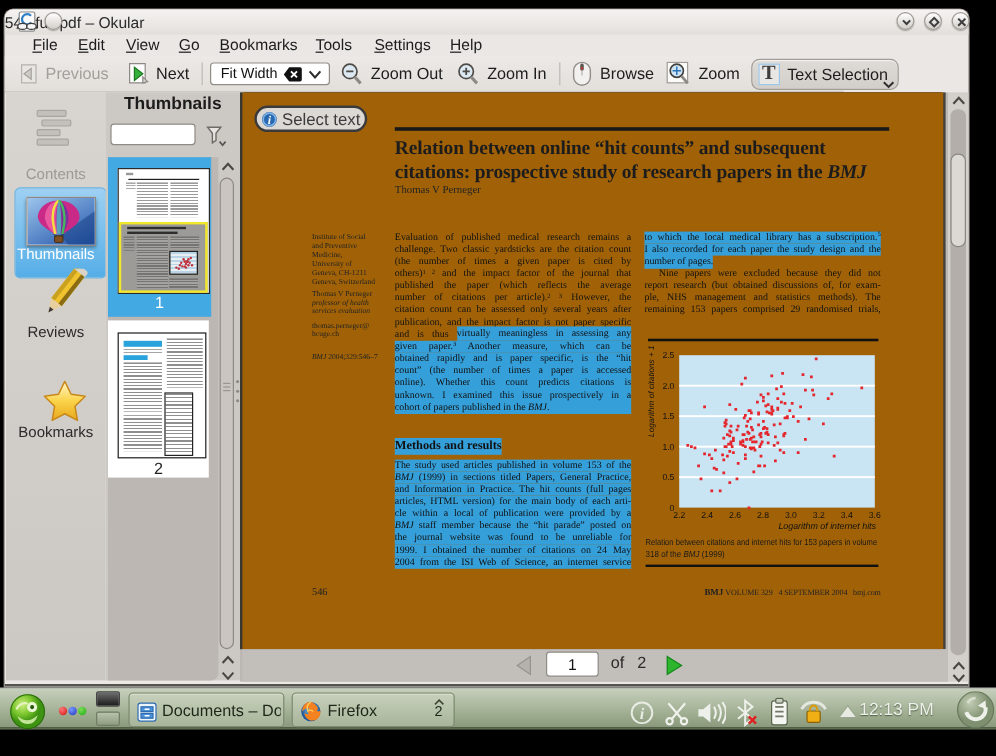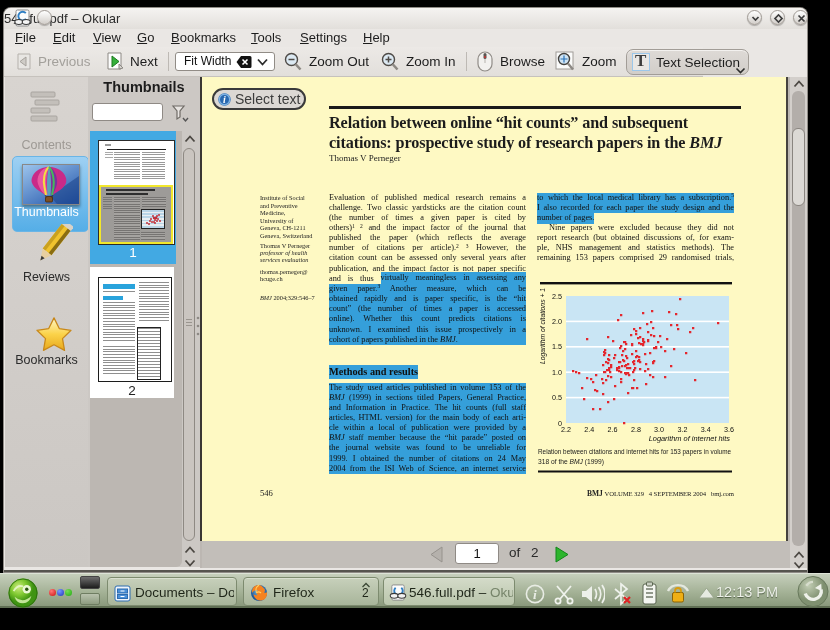--- a/index.html
+++ b/index.html
@@ -1,41 +1,41 @@
 <!DOCTYPE html>
 <html><head><meta charset="utf-8"><style>
 *{margin:0;padding:0;box-sizing:border-box}
 html,body{width:830px;height:630px;background:#000;overflow:hidden;font-family:"Liberation Sans",sans-serif}
 .abs{position:absolute}
 #win{position:absolute;left:4px;top:8px;width:803px;height:564px;background:#eae7e4;border-radius:7px 7px 0 0;box-shadow:0 0 0 1px #8f8b86}
 #titlebar{position:absolute;left:4px;top:8px;width:803px;height:21px;border-radius:7px 7px 0 0;background:linear-gradient(#f5f3f1,#e2dfdb)}
 #title{position:absolute;left:0;top:3px;width:100%;text-align:left;font-size:13px;color:#2b2b2b}
 .wbtn{position:absolute;top:2px;width:15px;height:15px;border-radius:50%;background:linear-gradient(#ffffff,#d2cec9);border:1px solid #a09a94;box-shadow:0 1px 1px rgba(0,0,0,.25)}
 .wbtn svg{position:absolute;left:1px;top:1px}
-#menubar{position:absolute;left:4px;top:29px;width:687px;height:18px;background:#eae7e4}
+#menubar{position:absolute;left:16px;top:29px;width:687px;height:18px;background:#eae7e4}
 #menubar span{position:absolute;top:1px;font-size:13px;color:#1d1d1d}
 #menubar u{text-decoration:underline;text-underline-offset:1px}
 #toolbar{position:absolute;left:4px;top:47px;width:699px;height:30px;background:linear-gradient(#ece9e6,#e2dfdb);border-bottom:1px solid #c6c2bd}
 #toolbar .tt{position:absolute;top:7px;font-size:13.5px;color:#1d1d1d}
 #toolbar .dis{color:#a3a09b}
 .sep{position:absolute;top:5px;width:1px;height:19px;background:#bdb9b4}
 #combo{position:absolute;left:171px;top:5px;width:100px;height:19px;background:#fff;border:1px solid #918c86;border-radius:3px}
 #tselbtn{position:absolute;left:622px;top:2px;width:123px;height:26px;background:linear-gradient(#dedad6,#d2cec9);border:1px solid #a29d97;border-radius:7px;box-shadow:inset 0 1px 0 #f3f1ef}
 
 #sidebar{position:absolute;left:5px;top:77px;width:83px;height:490px;background:linear-gradient(#d8d4d0,#cbc7c3)}
 .sblabel{position:absolute;width:83px;text-align:center;font-size:12.5px;color:#2b2b2b}
 #thumbsel{position:absolute;left:7px;top:79px;width:77px;height:76px;border-radius:5px;background:linear-gradient(#9ed0f3 , #55aee7);border:1px solid #6ab5e6}
 #tpanel{position:absolute;left:88px;top:77px;width:112px;height:490px;background:#ccc8c4}
 #thead{position:absolute;left:0px;top:2px;width:100%;text-align:center;font-size:14.5px;font-weight:bold;color:#1c1c1c}
 #tsearch{position:absolute;left:4px;top:26px;width:71px;height:18px;background:#fff;border:1px solid #8f8a85;border-radius:3px}
 #tlist{position:absolute;left:2px;top:54px;width:92px;height:436px;background:#bcb7b2;border-radius:0 0 6px 0}
 .tscroll{position:absolute;left:95px;top:54px;width:14px;height:436px}
 
 #docview{position:absolute;left:200px;top:77px;width:590px;height:491px;background:#bcb7b2}
-#page{position:absolute;left:202px;top:77px;width:584px;height:464px;background:#fef9c3;box-shadow:-2px 0 0 #3a3733,2px 0 0 #45423e}
+#page{position:absolute;left:202px;top:77px;width:584px;height:464px;background:#a16207;box-shadow:-2px 0 0 #3a3733,2px 0 0 #45423e}
 #vscroll{position:absolute;left:790px;top:77px;width:17px;height:491px;background:#d3cfcb}
 #selbtn{position:absolute;left:212px;top:88px;width:94px;height:22px;background:#dcd8d4;border:2px solid #3a3a3a;border-radius:11px;font-size:14px;color:#3c3c3c}
 
 .ser{font-family:"Liberation Serif",serif}
 .bl{position:absolute;background:#1a1a1a}
 .hl{background:#359fda}
 .hls{background:#359fda;padding:1.3px 0 1.8px}
 .sp{position:relative;top:-2.5px;font-size:5.5px;line-height:0;letter-spacing:0}
 .jl{position:absolute;width:197px;font-family:"Liberation Serif",serif;font-size:8.3px;color:#111;text-align:justify;text-align-last:justify;height:10.5px;line-height:10.2px;white-space:nowrap;overflow:visible}
 #navbar{position:absolute;left:202px;top:541px;width:588px;height:27px;background:#c2beb9}
@@ -303,21 +303,21 @@
 <div class="jl" style="top:81.2px">and is thus <span class="hls">virtually meaningless in assessing any</span></div>
 <div class="jl hl" style="top:91.4px">given paper.<span class="sp">3</span> Another measure, which can be</div>
 <div class="jl hl" style="top:101.5px">obtained rapidly and is paper specific, is the “hit</div>
 <div class="jl hl" style="top:111.7px">count” (the number of times a paper is accessed</div>
 <div class="jl hl" style="top:121.8px">online). Whether this count predicts citations is</div>
 <div class="jl hl" style="top:132.0px">unknown. I examined this issue prospectively in a</div>
 <div class="jl hl" style="top:142.1px;text-align-last:left">cohort of papers published in the <i>BMJ</i>.</div>
 <div class="abs ser" style="top:174.2px;left:0px;font-size:10.3px;font-weight:bold;color:#111"><span class="hls">Methods and results</span></div>
 <div class="jl hl" style="top:190.0px">The study used articles published in volume 153 of the</div>
 <div class="jl hl" style="top:200.2px"><i>BMJ</i> (1999) in sections titled Papers, General Practice,</div>
-<div class="jl hl" style="top:210.3px">and Information in Practice. The hit counts (full staff</div>
+<div class="jl hl" style="top:210.3px">and Information in Practice. The hit counts (full pages</div>
 <div class="jl hl" style="top:220.5px">articles, HTML version) for the main body of each arti-</div>
 <div class="jl hl" style="top:230.6px">cle within a local of publication were provided by a</div>
 <div class="jl hl" style="top:240.8px"><i>BMJ</i> staff member because the “hit parade” posted on</div>
 <div class="jl hl" style="top:250.9px">the journal website was found to be unreliable for</div>
 <div class="jl hl" style="top:261.1px">1999. I obtained the number of citations on 24 May</div>
 <div class="jl hl" style="top:271.2px">2004 from the ISI Web of Science, an internet service</div>
 </div>
   <div id="col2" class="abs" style="left:335px;top:115.5px;width:200px">
 <div class="jl hl" style="top:0.0px">to which the local medical library has a subscription.<span class="sp">5</span></div>
 <div class="jl hl" style="top:10.2px">I also recorded for each paper the study design and the</div>
@@ -433,29 +433,20 @@
         <circle cx="9" cy="9" r="8" fill="url(#ffg)"></circle>
         <path d="M9 1 C4 1 1.5 5 2 9 c2-3 4-3 6-2.5 C6 8 6 10 7.5 11 c-2 .5-3 0-4-1 c.5 4 3.5 7 7.5 6.5 c4-.5 6.5-4 6-8.5 c-1 1-2 1-3 .5 c1.5-1.5 1-3.5-.5-4.5 C12 2 10.5 1 9 1z" fill="#f58220"></path>
         <path d="M9 1 C6 3 5.5 6 6.5 8.5 c1.5-1 3.5-.5 4.5.5" fill="none" stroke="#ffcf5e" stroke-width="1.1"></path>
       </svg>
     <div class="lbl" style="left:29px;width:70px">Firefox</div>
     <div class="lbl" style="left:118px;top:8px;font-size:12px">2</div>
     <svg class="abs" style="left:117px;top:4px" width="10" height="7">
         <path d="M1.5 5l3.5-3.5L8.5 5" fill="none" stroke="#3c4836" stroke-width="1.3"></path>
       </svg>
   </div>
-  <div class="tbtn" style="left:383px;width:132px;background:linear-gradient(#d4dbc9,#b9c5ab)">
-    <svg class="abs" style="left:5px;top:6px" width="18" height="18" viewBox="0 0 19 19">
-        <rect x="3" y="1" width="13" height="16" rx="1.5" fill="#fcfcfc" stroke="#8a8a8a"></rect>
-        <path d="M7 4 A4.5 4.5 0 1 0 13 4" fill="none" stroke="#2f7fc4" stroke-width="2"></path>
-        <ellipse cx="5.5" cy="12.5" rx="4.2" ry="2.6" fill="#f2f2f2" stroke="#3a3a3a" stroke-width="1.1"></ellipse>
-        <ellipse cx="13.5" cy="12.5" rx="4.2" ry="2.6" fill="#f2f2f2" stroke="#3a3a3a" stroke-width="1.1"></ellipse>
-      </svg>
-    <div class="lbl" style="left:25px;width:104px">546.full.pdf – <span style="color:#76846a">Oku</span></div>
-  </div>
   <svg class="abs" style="left:525px;top:10px" width="20" height="20">
       <circle cx="10" cy="10" r="8.6" fill="none" stroke="#e8ece4" stroke-width="1.6"></circle>
       <text x="10" y="15" text-anchor="middle" font-family="Liberation Serif" font-size="13.5" font-weight="bold" font-style="italic" fill="#e8ece4">i</text>
     </svg>
   <svg class="abs" style="left:553px;top:9px" width="22" height="22" viewBox="0 0 22 22">
       <g stroke="#eff2ec" stroke-width="1.8" fill="none">
         <path d="M4 3l11 13M18 3L7 16"></path>
         <circle cx="5" cy="18" r="2.6"></circle>
         <circle cx="17" cy="18" r="2.6"></circle>
       </g>

